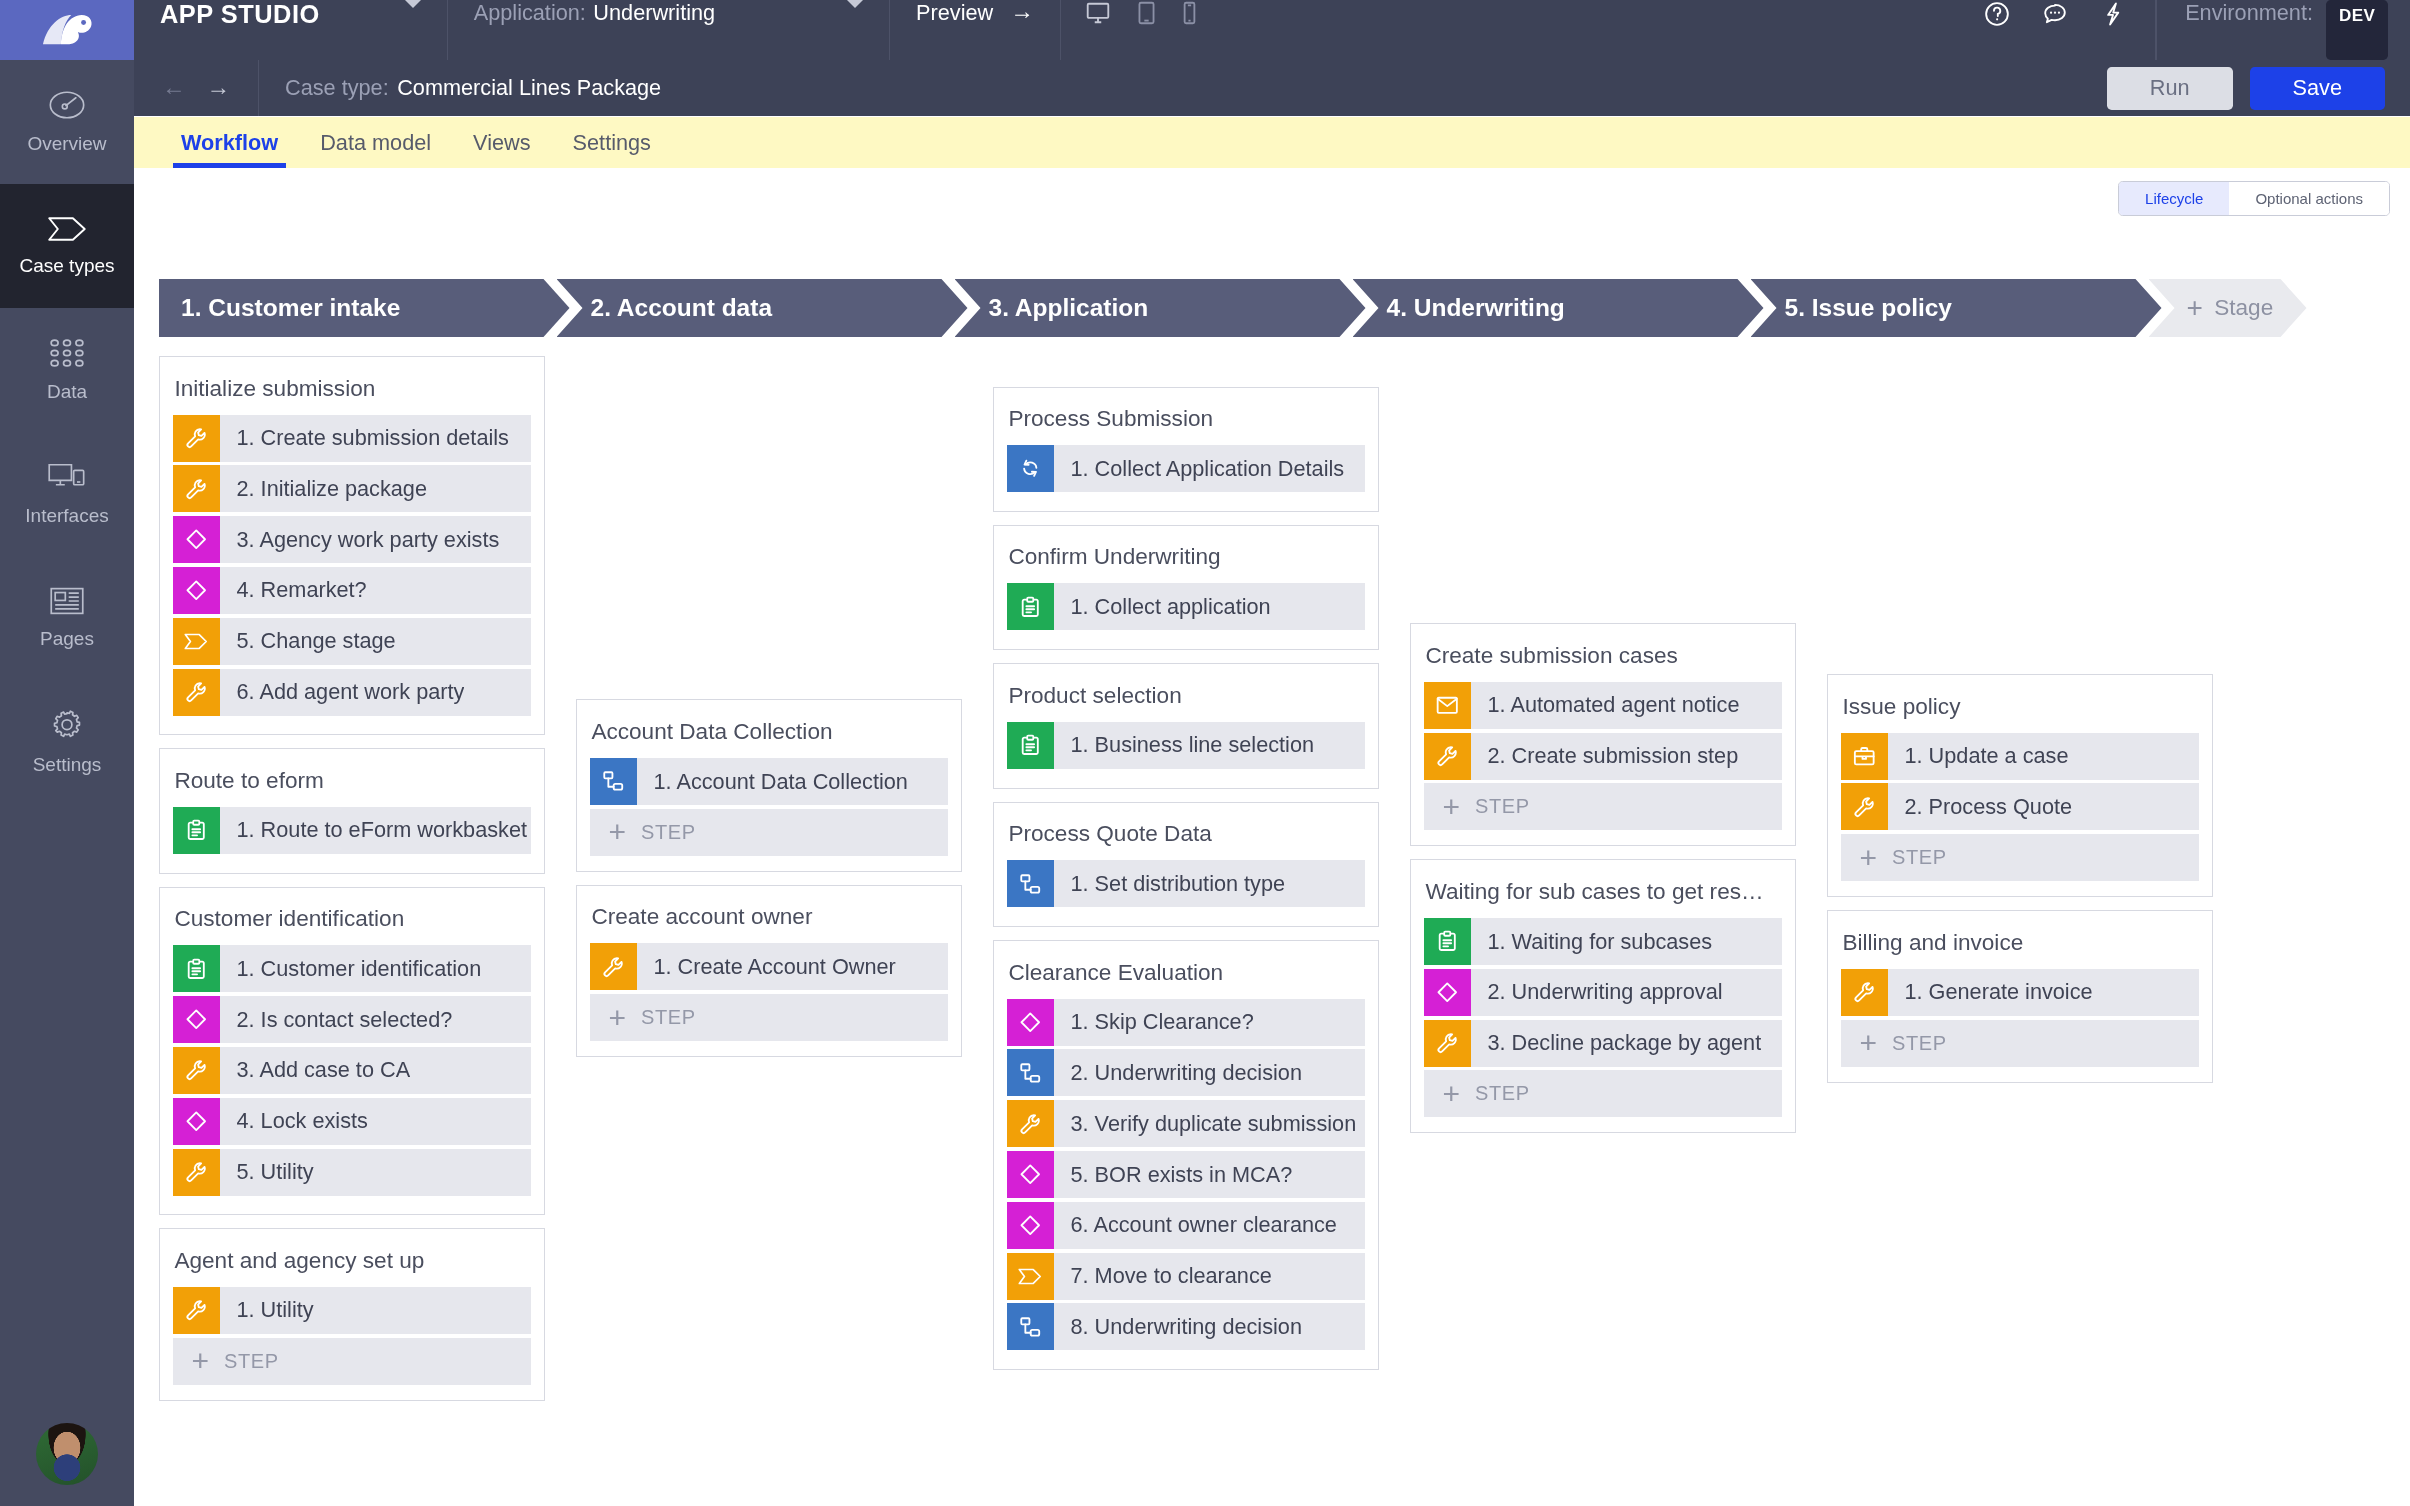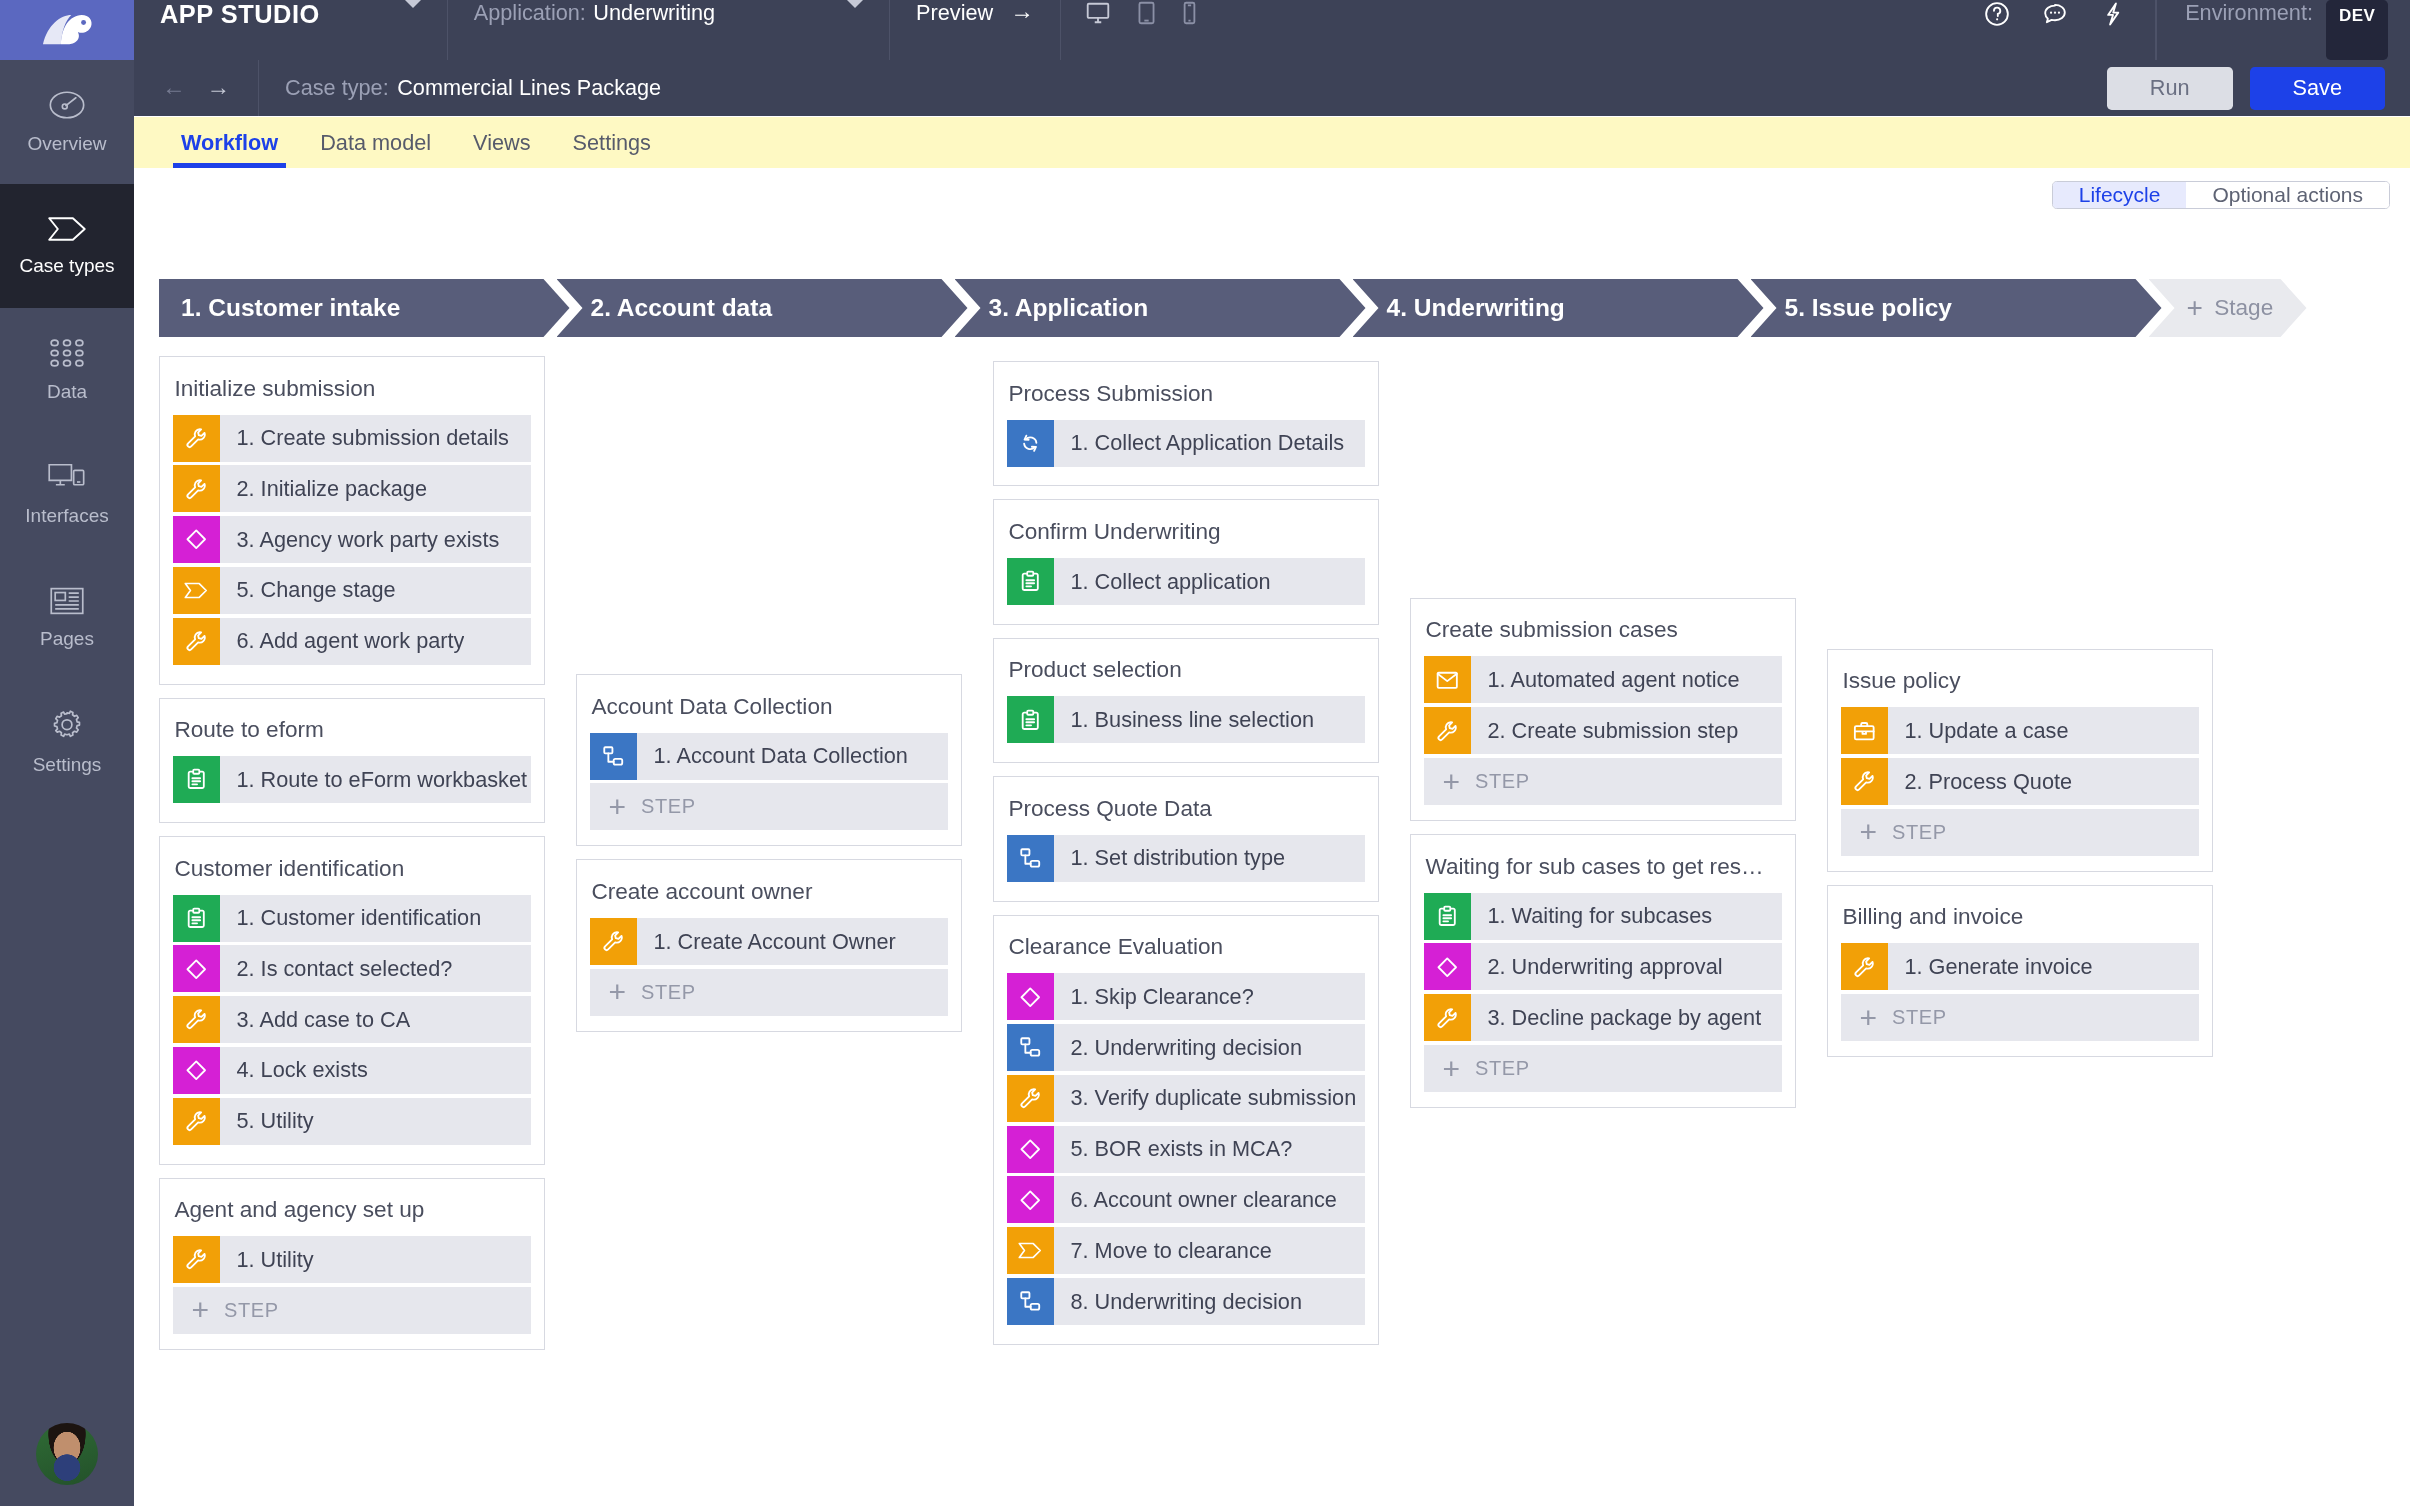--- a/index.html
+++ b/index.html
@@ -106,21 +106,21 @@
   
   .canvas {
     position: absolute; top: 168px; left: 134px; width: 2277px; height: 1339px;
     background: #ffffff; overflow: hidden;
   }
   .toggle-wrap {
     position: absolute; top: 13px; right: 21px;
     display: flex; border: 0.9px solid #c9ccd8; border-radius: 4.7px; overflow: hidden;
   }
   .toggle-btn {
-    font-size: 21px; padding: 1px 26px; cursor: pointer; background: #ffffff; color: #5e6374;
+    font-size: 15px; padding: 8px 26px; cursor: pointer; background: #ffffff; color: #5e6374;
   }
   .toggle-btn.active { background: #e7eafd; color: #1d41e8; }
 
   
   .stages {
     position: absolute; top: 111px; left: 24.5px; display: flex; align-items: stretch;
   }
   .stage-head {
     position: relative; height: 58px; background: #585d7a; color: #ffffff;
     display: flex; align-items: center; width: 411px;
@@ -398,20 +398,28 @@
           </div>
           <div class="step-row">
             <div class="step-icon ic-magenta">
               <svg width="24.5" height="24.5" viewBox="0 0 24 24" fill="none" stroke="#ffffff" stroke-width="1.8" stroke-linejoin="round" stroke-linecap="round">
                 <path d="M12 3.4 20.6 12 12 20.6 3.4 12 12 3.4Z"></path>
               </svg>
             </div>
             <div class="step-label">3. Agency work party exists</div>
           </div>
           <div class="step-row">
+            <div class="step-icon ic-magenta">
+              <svg width="24.5" height="24.5" viewBox="0 0 24 24" fill="none" stroke="#ffffff" stroke-width="1.8" stroke-linejoin="round" stroke-linecap="round">
+                <path d="M12 3.4 20.6 12 12 20.6 3.4 12 12 3.4Z"></path>
+              </svg>
+            </div>
+            <div class="step-label">4. Remarket?</div>
+          </div>
+          <div class="step-row">
             <div class="step-icon ic-orange">
               <svg width="26" height="21" viewBox="0 0 28 20" fill="none" stroke="#ffffff" stroke-width="1.8" stroke-linejoin="round" stroke-linecap="round">
                 <path d="M2.5 2.5h15l7.5 7.5-7.5 7.5h-15l5.5-7.5-5.5-7.5Z"></path>
               </svg>
             </div>
             <div class="step-label">5. Change stage</div>
           </div>
           <div class="step-row">
             <div class="step-icon ic-orange">
               <svg width="24.5" height="24.5" viewBox="0 0 24 24" fill="none" stroke="#ffffff" stroke-width="1.8" stroke-linejoin="round" stroke-linecap="round">

